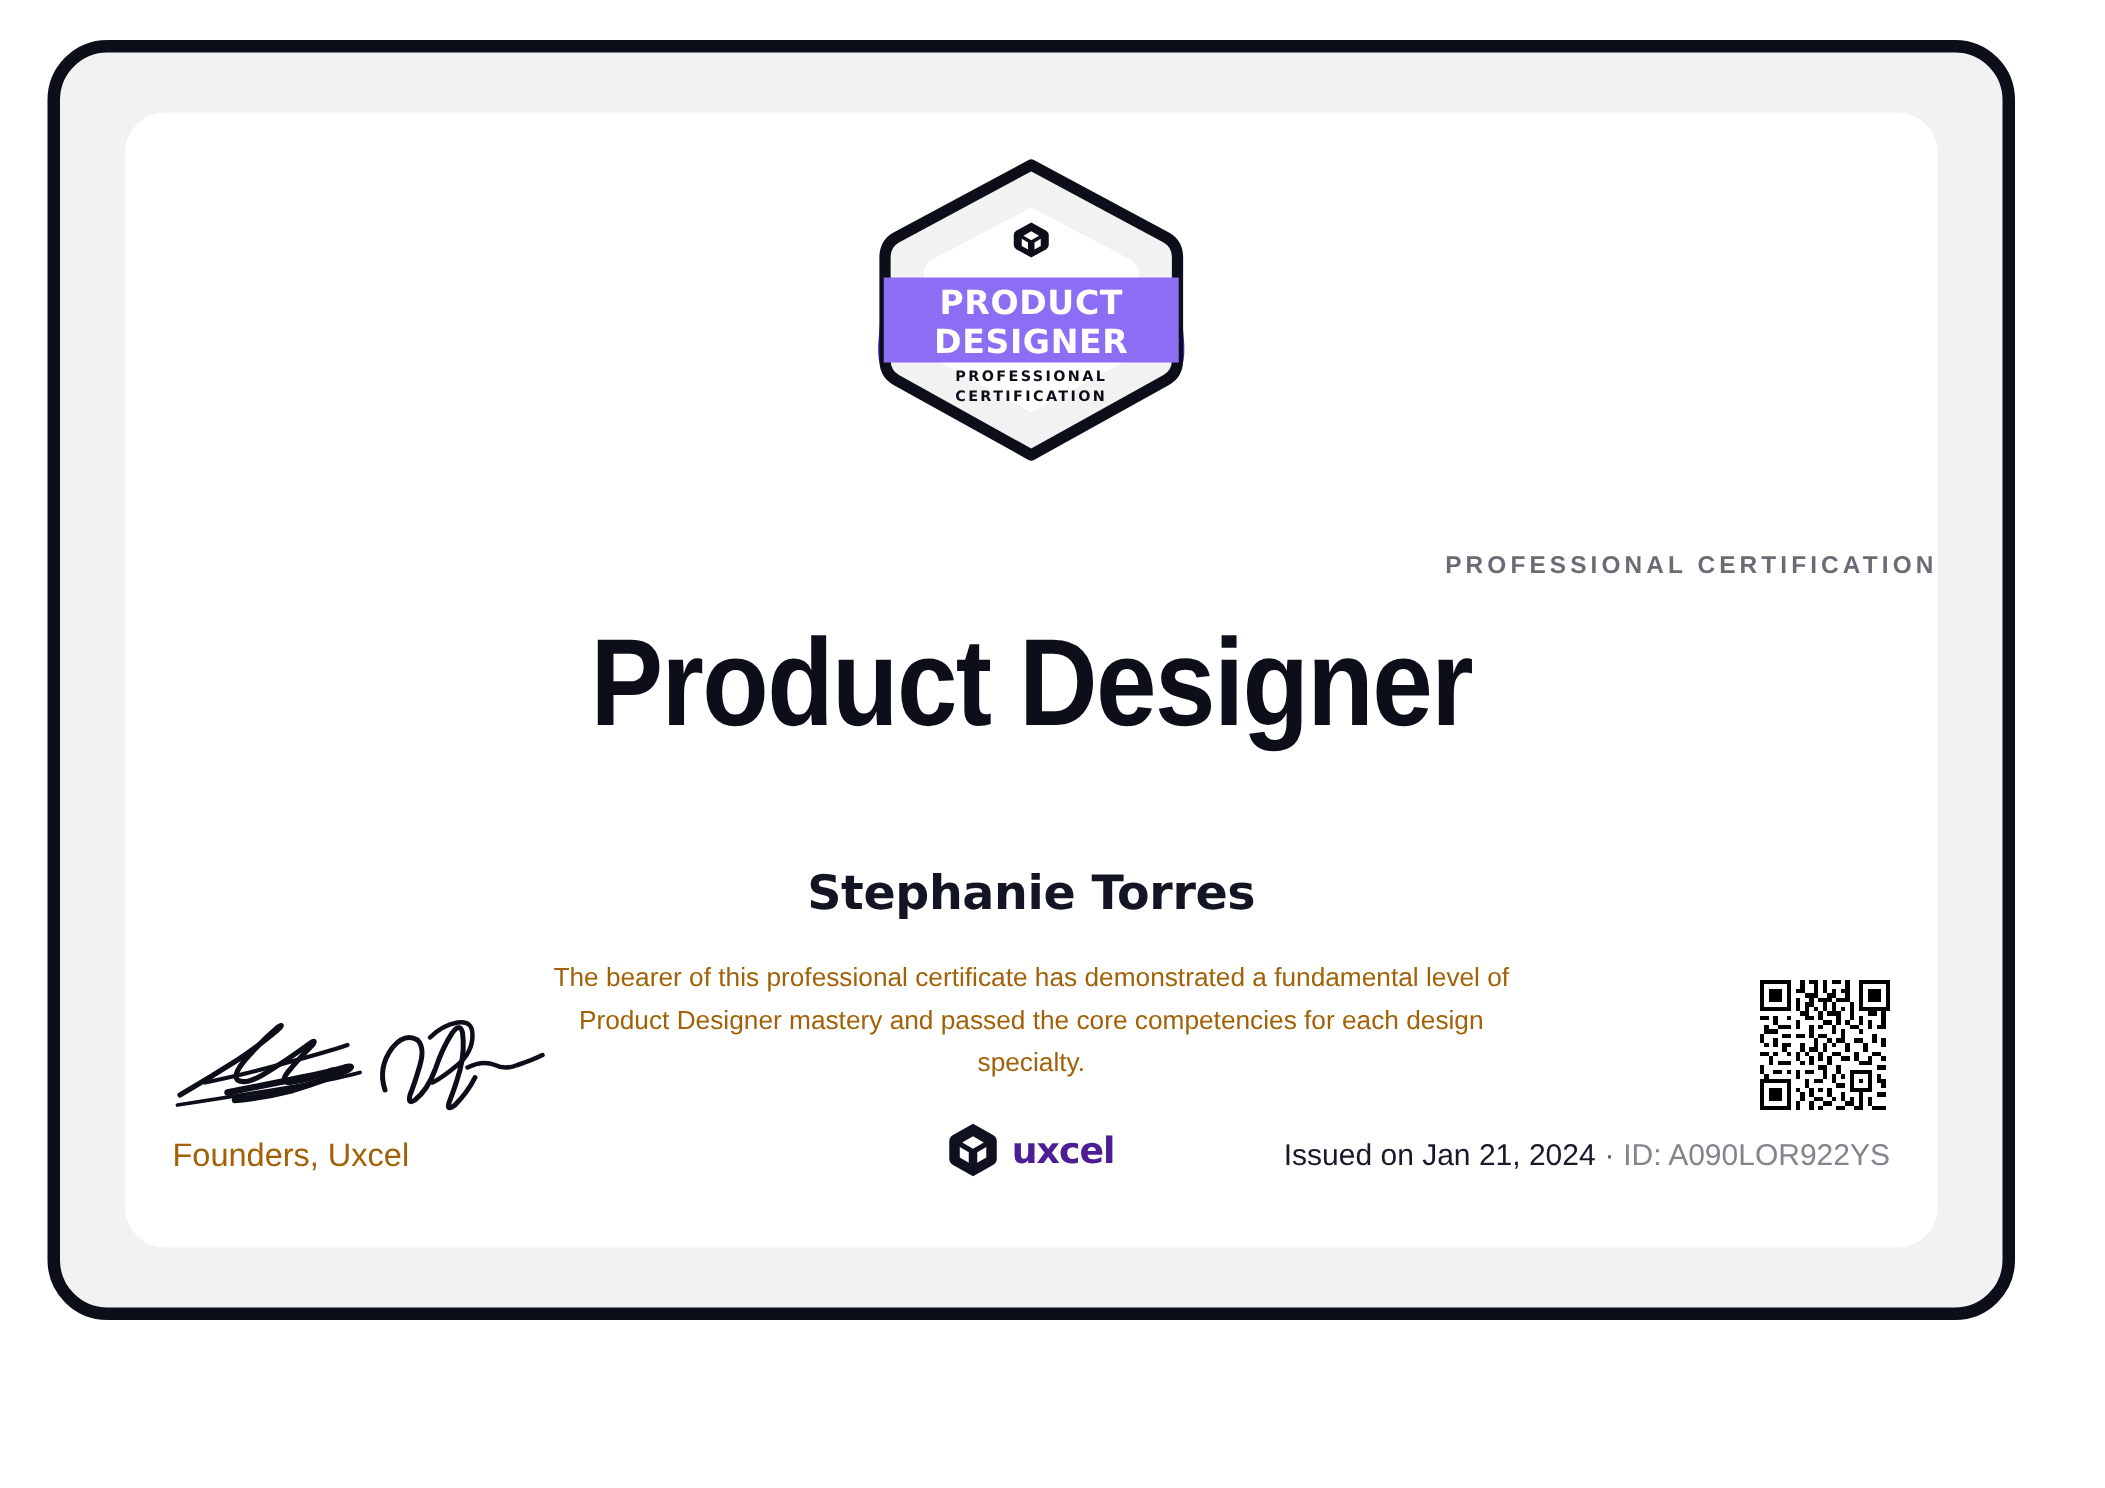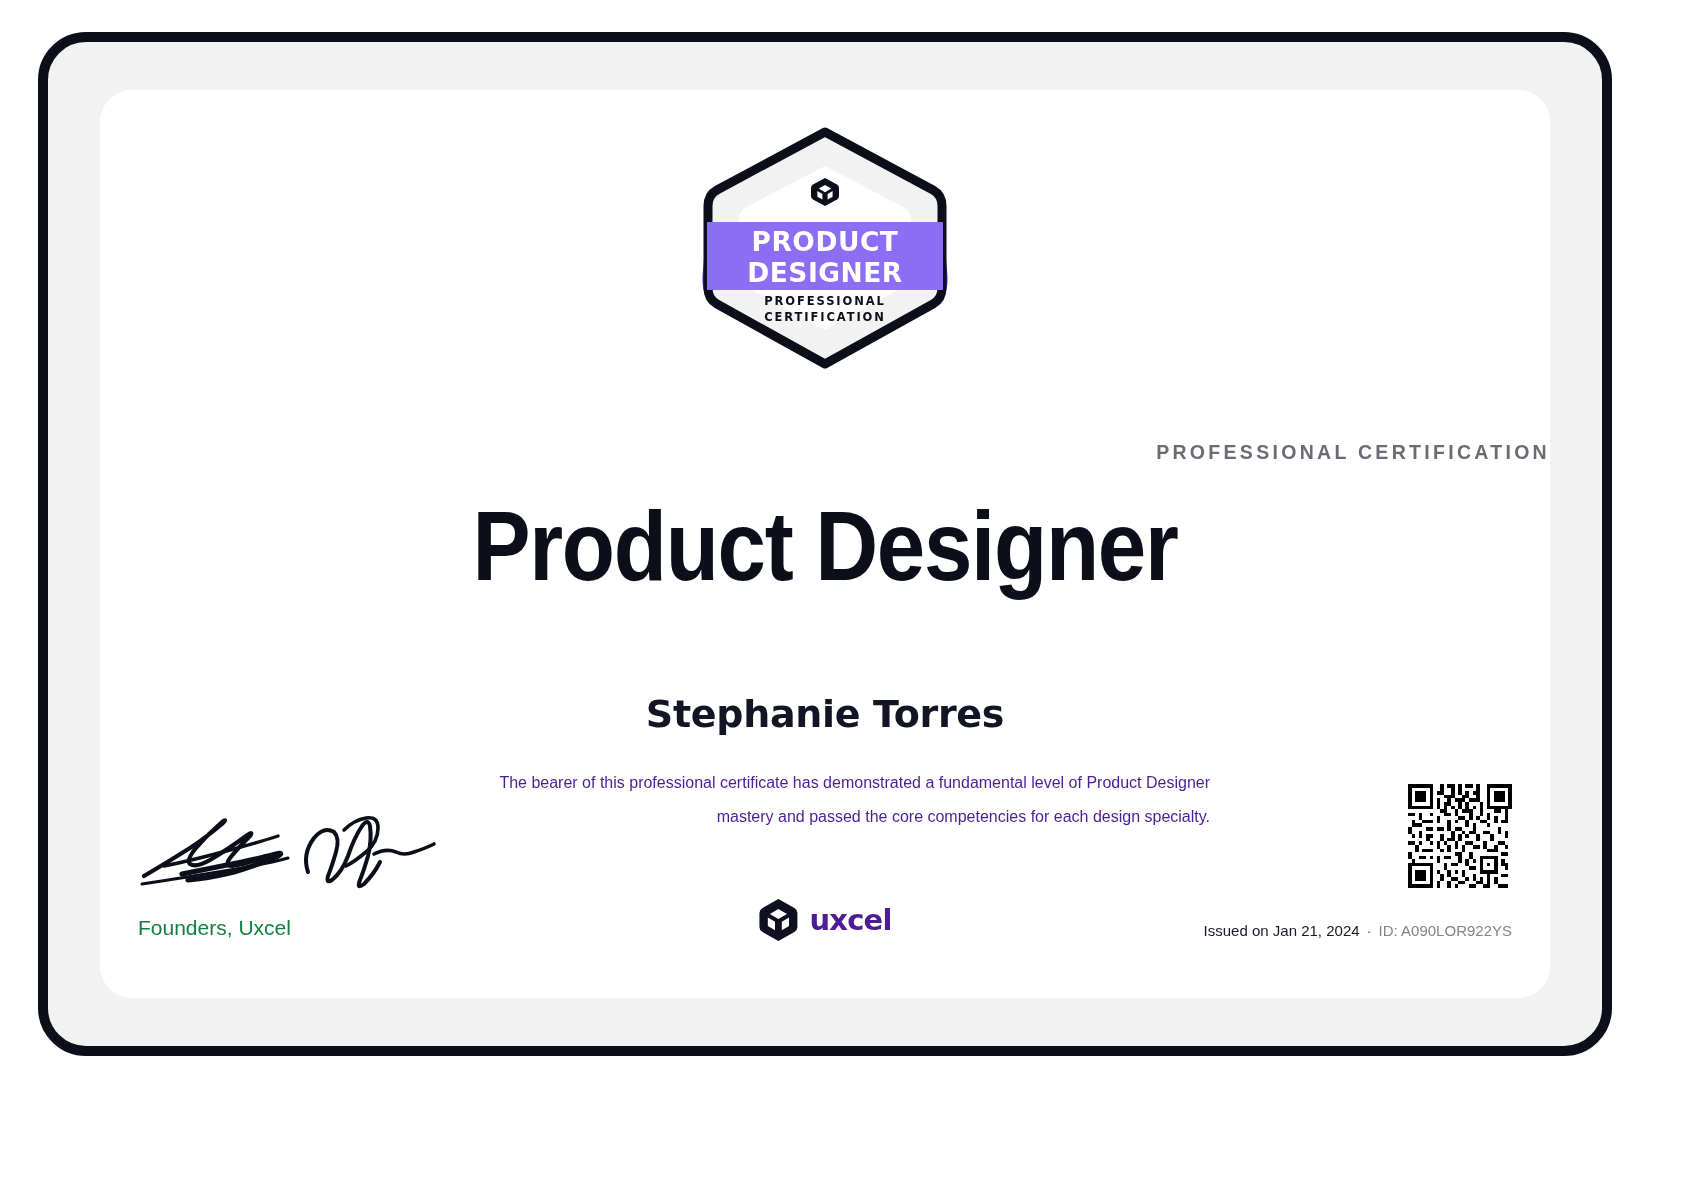--- a/index.html
+++ b/index.html
@@ -100,43 +100,43 @@
     font-weight: 700;
     letter-spacing: -0.3px;
     color: #131524;
   }
   .blurb {
     position: absolute;
     left: 50%;
     transform: translateX(-50%);
     top: 676px;
     width: 770px;
-    text-align: right;
+    text-align: center;
     font-family: "Liberation Sans", sans-serif;
-    font-size: 16px;
+    font-size: 21px;
     line-height: 34px;
-    color: #4c1d95;
+    color: #a16207;
   }
 
   
   .signatures {
     position: absolute;
     left: 38px;
     bottom: 104px;
     width: 300px;
     height: 90px;
   }
   .signatures svg { display: block; }
   .founders-label {
     position: absolute;
     left: 38px;
     bottom: 58px;
     font-family: "Liberation Sans", sans-serif;
-    font-size: 21px;
-    color: #15803d;
+    font-size: 26px;
+    color: #a16207;
   }
   .brand {
     position: absolute;
     left: 50%;
     transform: translateX(-50%);
     bottom: 56px;
     display: flex;
     align-items: center;
     gap: 11px;
   }
@@ -146,21 +146,21 @@
     font-size: 29px;
     font-weight: 700;
     letter-spacing: -0.8px;
     color: #4c1d95;
   }
   .issue-line {
     position: absolute;
     right: 38px;
     bottom: 59px;
     font-family: "Liberation Sans", sans-serif;
-    font-size: 15px;
+    font-size: 24px;
     color: #17192b;
     white-space: nowrap;
   }
   .issue-line .sep { color: #5f5f6b; margin: 0 7px; }
   .issue-line .cert-id { color: #83838e; }
 
   .qr {
     position: absolute;
     right: 38px;
     bottom: 110px;

